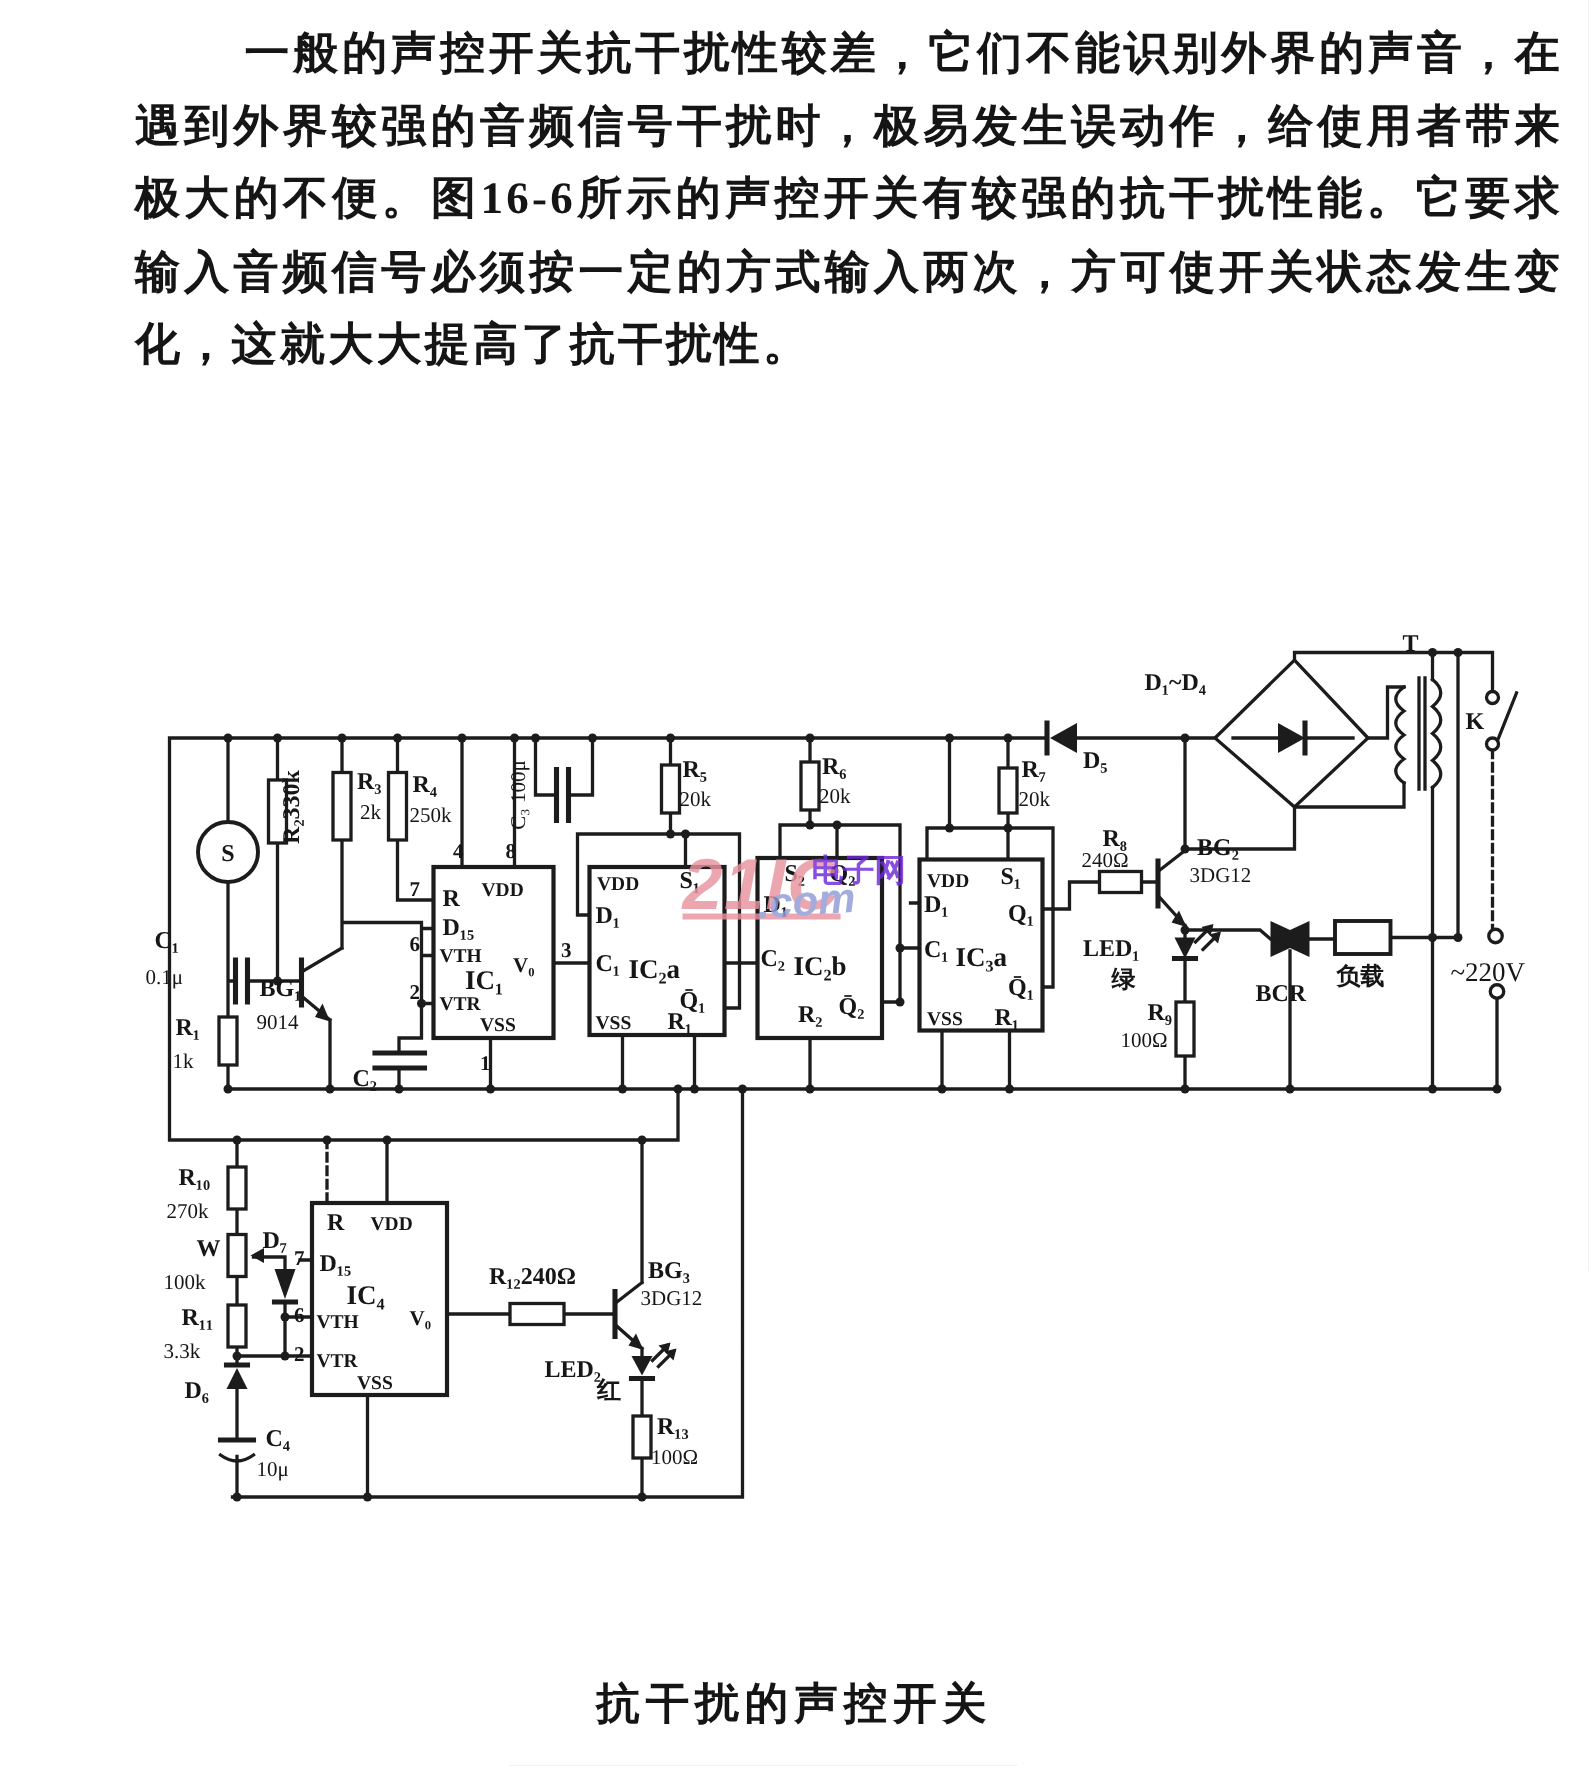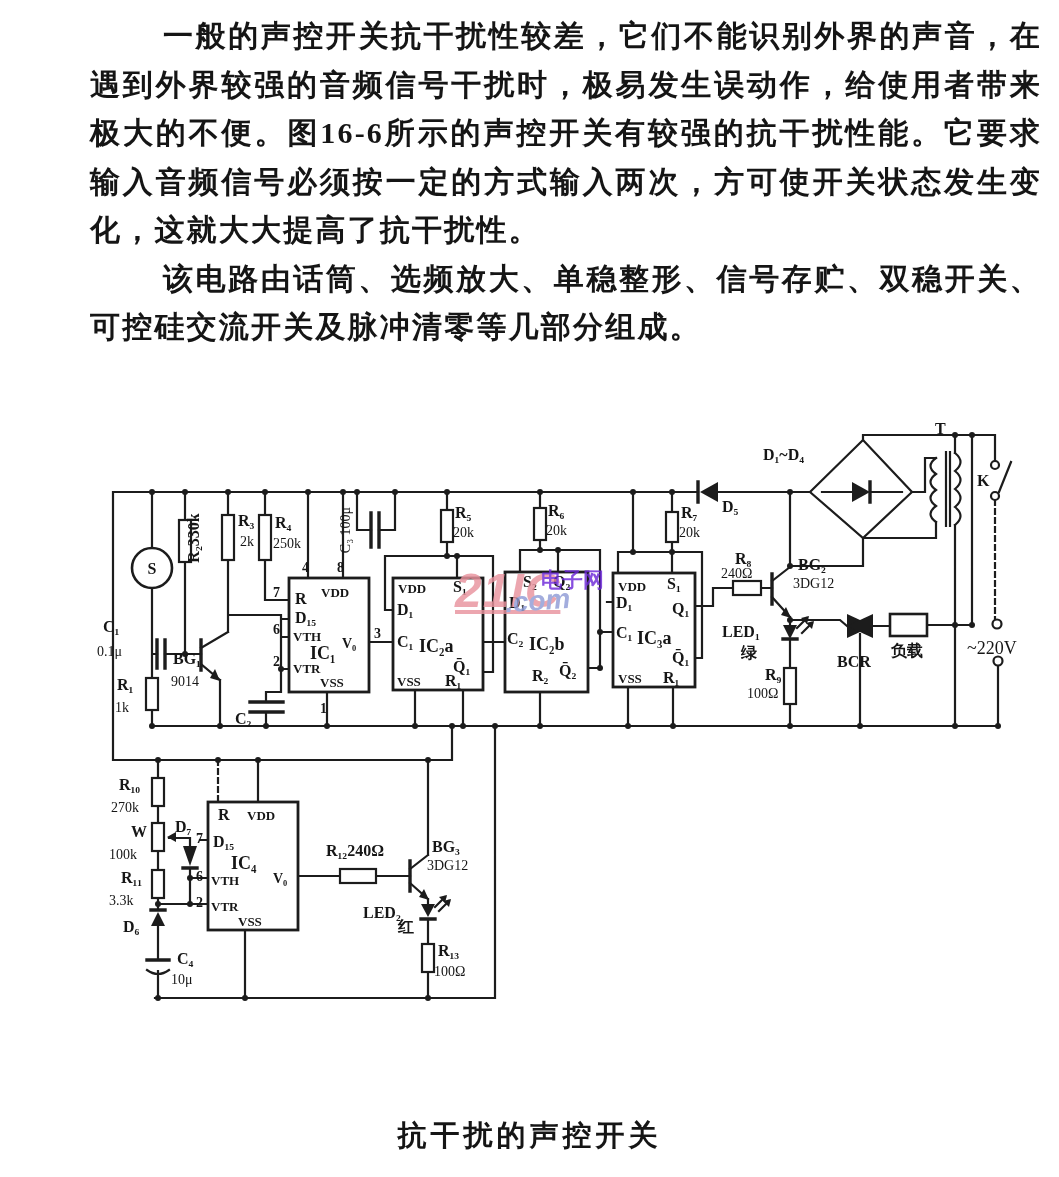--- a/index.html
+++ b/index.html
@@ -26,21 +26,20 @@
   .icn{font-size:18px;font-weight:bold;}
   .big{font-size:18px;}
 </style>
 </head>
 <body>
 
 <div id="page">
 
   <div id="toptext">
     <p>一般的声控开关抗干扰性较差，它们不能识别外界的声音，在遇到外界较强的音频信号干扰时，极易发生误动作，给使用者带来极大的不便。图16-6所示的声控开关有较强的抗干扰性能。它要求输入音频信号必须按一定的方式输入两次，方可使开关状态发生变化，这就大大提高了抗干扰性。</p>
-    <p>该电路由话筒、选频放大、单稳整形、信号存贮、双稳开关、可控硅交流开关及脉冲清零等几部分组成。</p>
   </div>
 
   <svg id="schem" width="930" height="600" viewBox="0 0 930 600">
     <g stroke="#1c1c1c" stroke-width="2.2" fill="none" stroke-linecap="square">
       <path d="M18,72 H603 M623,72 H715 M18,72 V340 M18,340 H357 M357,340 V306
         M57,72 V128 M57,168 V258 M57,290 V306 M57,234 H62 M70,234 H106
         M90,72 V100 M90,142 V234 M133,72 V95 M133,140 V212 M106,228 L133,212
         M133,195 H186 M186,195 V272 M186,272 H171 M171,272 V282 M171,292 V306
         M106,244 L125,260 M125,260 V306
         M170,72 V95 M170,140 V180 M170,180 H194

